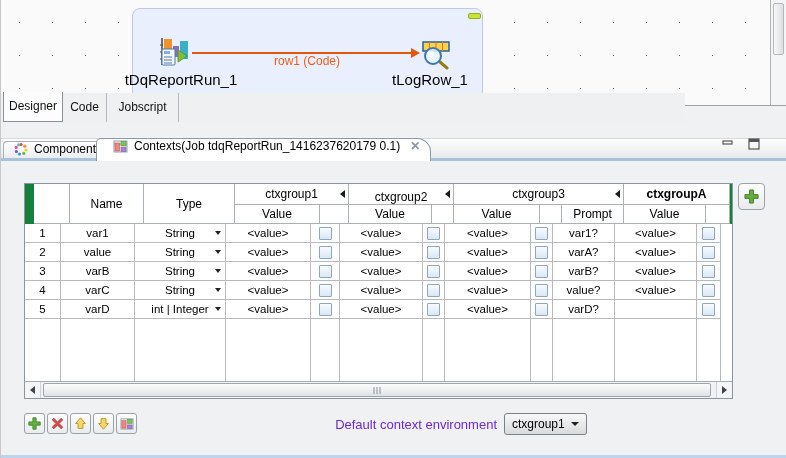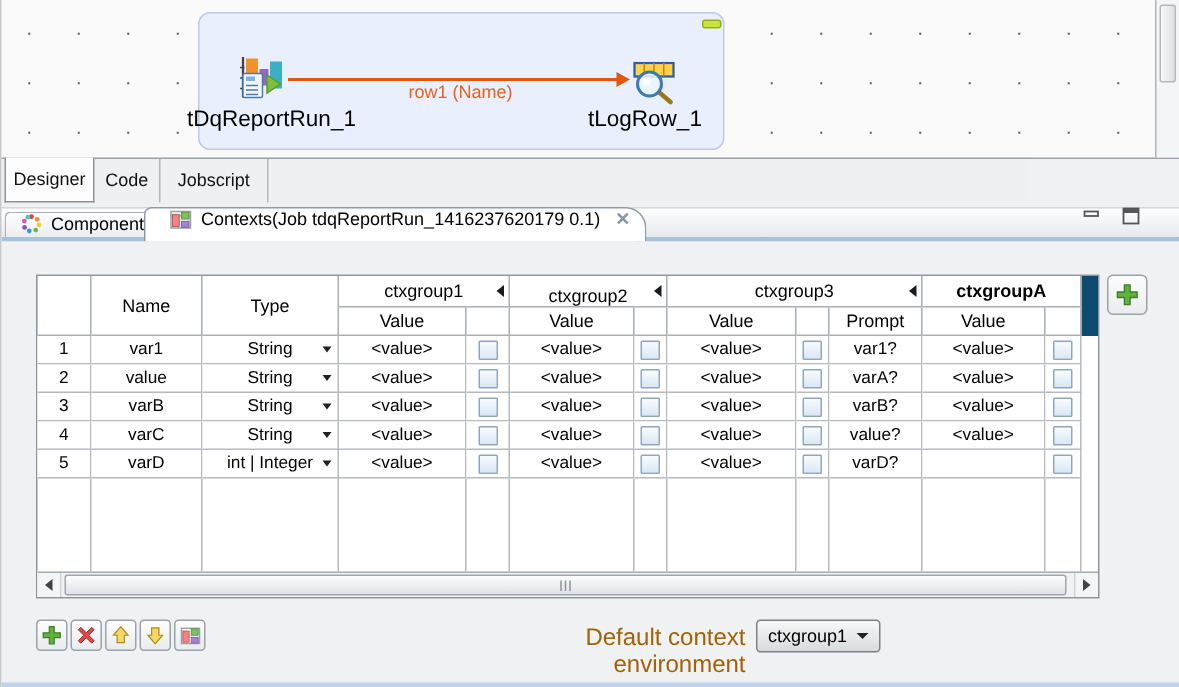--- a/index.html
+++ b/index.html
@@ -23,21 +23,21 @@
                 border-top: 5px solid transparent; border-bottom: 5px solid transparent;
                 border-left: 9px solid #e2570f; }
   .link-label { position: absolute; left: 246px; top: 54px; width: 120px; text-align: center;
                 font-size: 12px; color: #e8611c; }
   .canvas-vscroll { position: absolute; right: 0; top: 0; width: 17px; height: 105px;
                     border-left: 1px solid #b0b4b8; background: #f4f5f6; }
   .vthumb { position: absolute; left: 2px; top: 3px; width: 11px; height: 52px;
             background: linear-gradient(90deg,#f8f8f8,#dcdee0); border: 1px solid #b4b8bc; border-radius: 2px; }
 
   
-  .edit-tabs { position: absolute; left: 0; top: 106px; width: 684px; height: 30px; background: #eef0f1; }
+  .edit-tabs { position: absolute; left: 0; top: 93px; width: 684px; height: 30px; background: #eef0f1; }
   .etab { position: absolute; top: 0; height: 29px; line-height: 29px; text-align: center;
           font-size: 12px; color: #111; }
   .etab.active { background: #fdfdfe; border: 1px solid #8a9298; border-top: none; top: -1px; height: 30px; }
   .etab.plain { border-right: 1px solid #b2b8be; text-align: center; }
 
   
   .view-tabbar { position: absolute; left: 0; top: 138px; width: 786px; height: 20px;
                  background: linear-gradient(#fefefe,#e6e9eb); border-top: 1px solid #d4d8da; }
   .blue-strip { position: absolute; left: 0; top: 158px; width: 786px; height: 3px; background: #a9c2dc; }
   .vtab { position: absolute; display: flex; gap: 6px; font-size: 12px;
@@ -51,21 +51,21 @@
               align-items: center; justify-content: center; }
 
   
   .content { position: absolute; left: 0; top: 161px; width: 786px; height: 294px; background: #f0f1f3; }
   .bottom-strip { position: absolute; left: 0; top: 455px; width: 786px; height: 3px; background: #bdd4ec; }
 
   .ctx-table { position: absolute; left: 23px; top: 183px; width: 709px; height: 216px;
                border: 1px solid #8a95a0; background: #fff; }
   .tgrid { display: grid;
            grid-template-columns: 36px 74px 91px 85px 29px 83px 22px 86px 22px 62px 82px 24px; }
-  .thead { grid-template-rows: 21px 19px; background: #0c4a6e; }
+  .thead { grid-template-rows: 21px 19px; background: #15803d; padding-left: 9px; }
   .hcell { border-right: 1px solid #aab0b6; border-bottom: 1px solid #aab0b6; background: #fff;
            display: flex; align-items: center; justify-content: center; font-size: 12px; position: relative; }
   .collapse-arrow { position: absolute; right: 3px; top: 50%; margin-top: -4px; width: 0; height: 0;
                     border-top: 4px solid transparent; border-bottom: 4px solid transparent;
                     border-right: 5px solid #1a1a1a; }
   .trow { height: 19px; }
   .bcell { border-right: 1px solid #b6babe; border-bottom: 1px solid #b6babe; background: #fff;
            display: flex; align-items: center; justify-content: center; font-size: 11.5px;
            position: relative; overflow: hidden; white-space: nowrap; }
   .type-caret { position: absolute; right: 4px; top: 7px; width: 0; height: 0;
@@ -96,21 +96,21 @@
                    border: 1px solid #9aa2aa; border-radius: 4px;
                    background: linear-gradient(#fdfdfd,#e9ebed);
                    display: flex; align-items: center; justify-content: center; }
 
   .toolbar { position: absolute; left: 23px; top: 413px; display: flex; gap: 2px; }
   .tbtn { width: 21px; height: 21px; border: 1px solid #9aa2aa; border-radius: 3px;
           background: linear-gradient(#fdfdfd,#e9ebed);
           display: flex; align-items: center; justify-content: center; }
 
   .footer-label { position: absolute; left: 330px; top: 417px; width: 166px; text-align: right;
-                  font-size: 16px; color: #a16207; }
+                  font-size: 13px; color: #6d28d9; }
   .dropdown { position: absolute; left: 503px; top: 413px; width: 83px; height: 22px;
               border: 1px solid #7a8288; border-radius: 3px;
               background: linear-gradient(#f8f8f8,#d8dbdd); font-size: 12px;
               display: flex; align-items: center; padding: 0 7px; }
   .dd-caret { margin-left: auto; width: 0; height: 0; border-left: 4px solid transparent;
               border-right: 4px solid transparent; border-top: 4px solid #222; }
 </style>
 </head>
 <body>
 
@@ -132,21 +132,21 @@
       <rect x="3" y="12" width="13" height="16" rx="1" fill="#f4f8fb" stroke="#4a7ab0"></rect>
       <rect x="5" y="14" width="6" height="3" fill="#7fb2e0"></rect>
       <line x1="5" y1="20" x2="13" y2="20" stroke="#4a7ab0"></line>
       <line x1="5" y1="23" x2="13" y2="23" stroke="#4a7ab0"></line>
       <line x1="5" y1="26" x2="13" y2="26" stroke="#4a7ab0"></line>
     </svg>
     <div class="comp-label" style="left:105px;top:71px;width:150px">tDqReportRun_1</div>
 
     <div class="link-line"></div>
     <div class="arrow-head"></div>
-    <div class="link-label">row1 (Name)</div>
+    <div class="link-label">row1 (Code)</div>
 
     <svg class="comp-icon" style="left:419px;top:41px" width="34" height="29" viewBox="0 0 34 29">
       <rect x="3" y="1" width="26" height="9" fill="#ffd24a" stroke="#2b5ca8" stroke-width="1.5"></rect>
       <line x1="9.5" y1="1" x2="9.5" y2="10" stroke="#e07b00"></line>
       <line x1="16" y1="1" x2="16" y2="10" stroke="#e07b00"></line>
       <line x1="22.5" y1="1" x2="22.5" y2="10" stroke="#e07b00"></line>
       <line x1="20" y1="21" x2="27" y2="27" stroke="#9a7a18" stroke-width="3" stroke-linecap="round"></line>
       <circle cx="13" cy="15" r="8" fill="#eaf4fb" fill-opacity="0.85" stroke="#3a78b8" stroke-width="2"></circle>
       <circle cx="11" cy="13" r="3" fill="#ffffff" fill-opacity="0.8"></circle>
     </svg>

